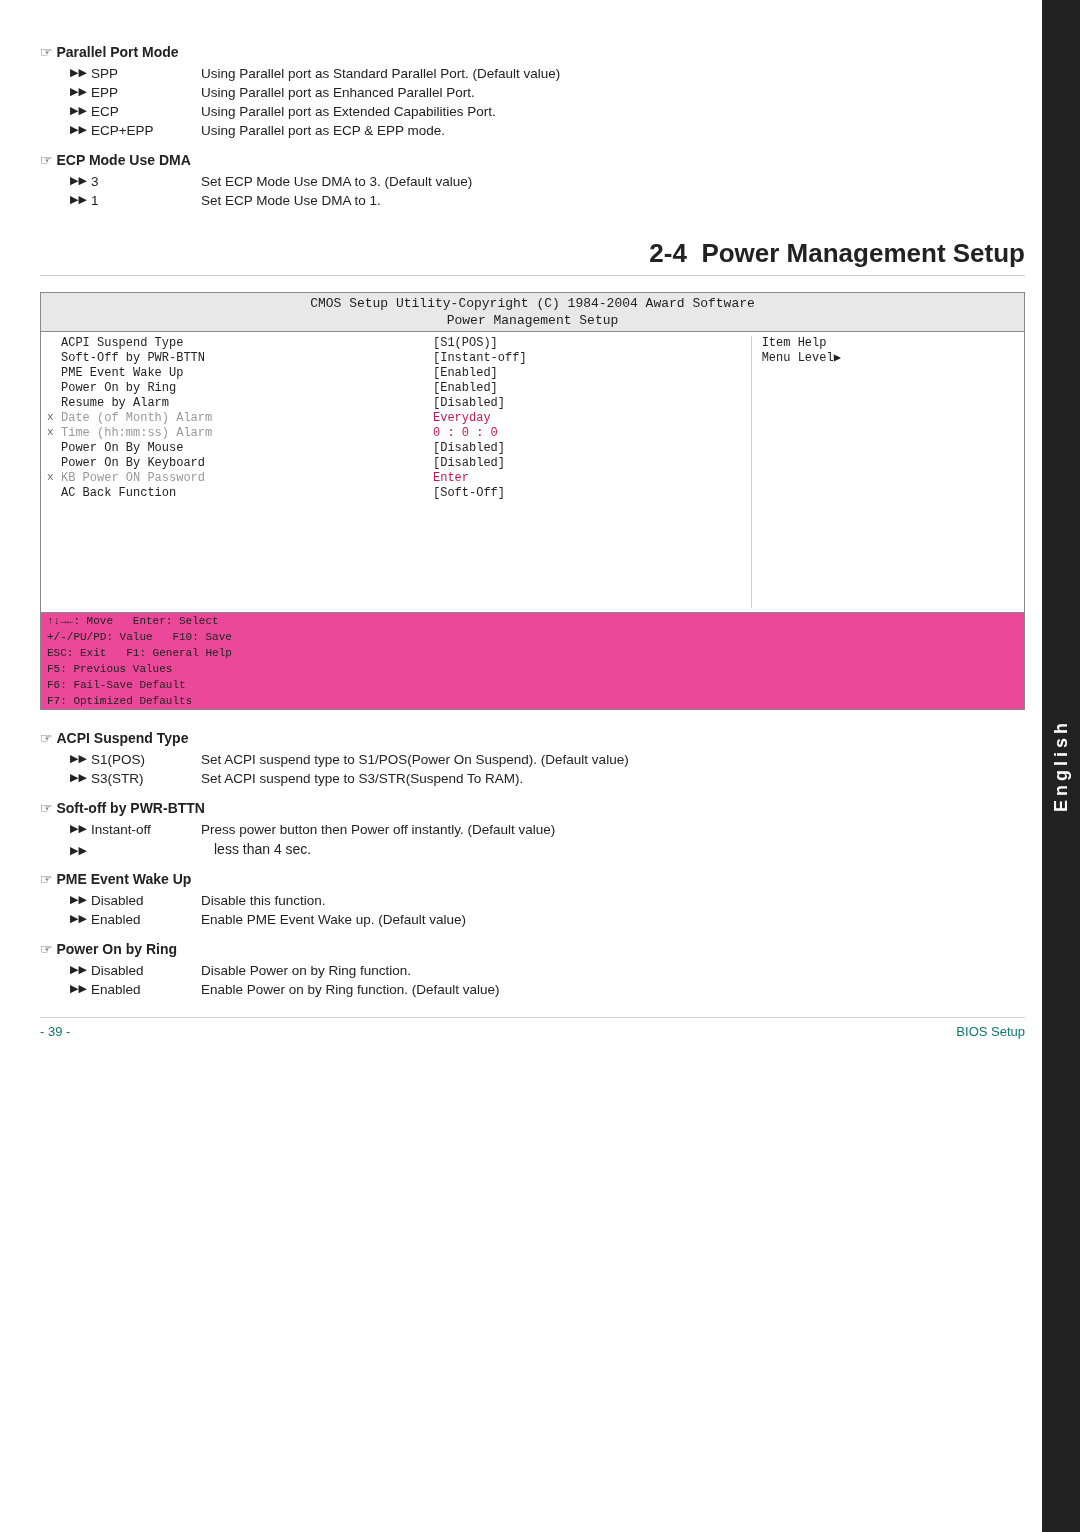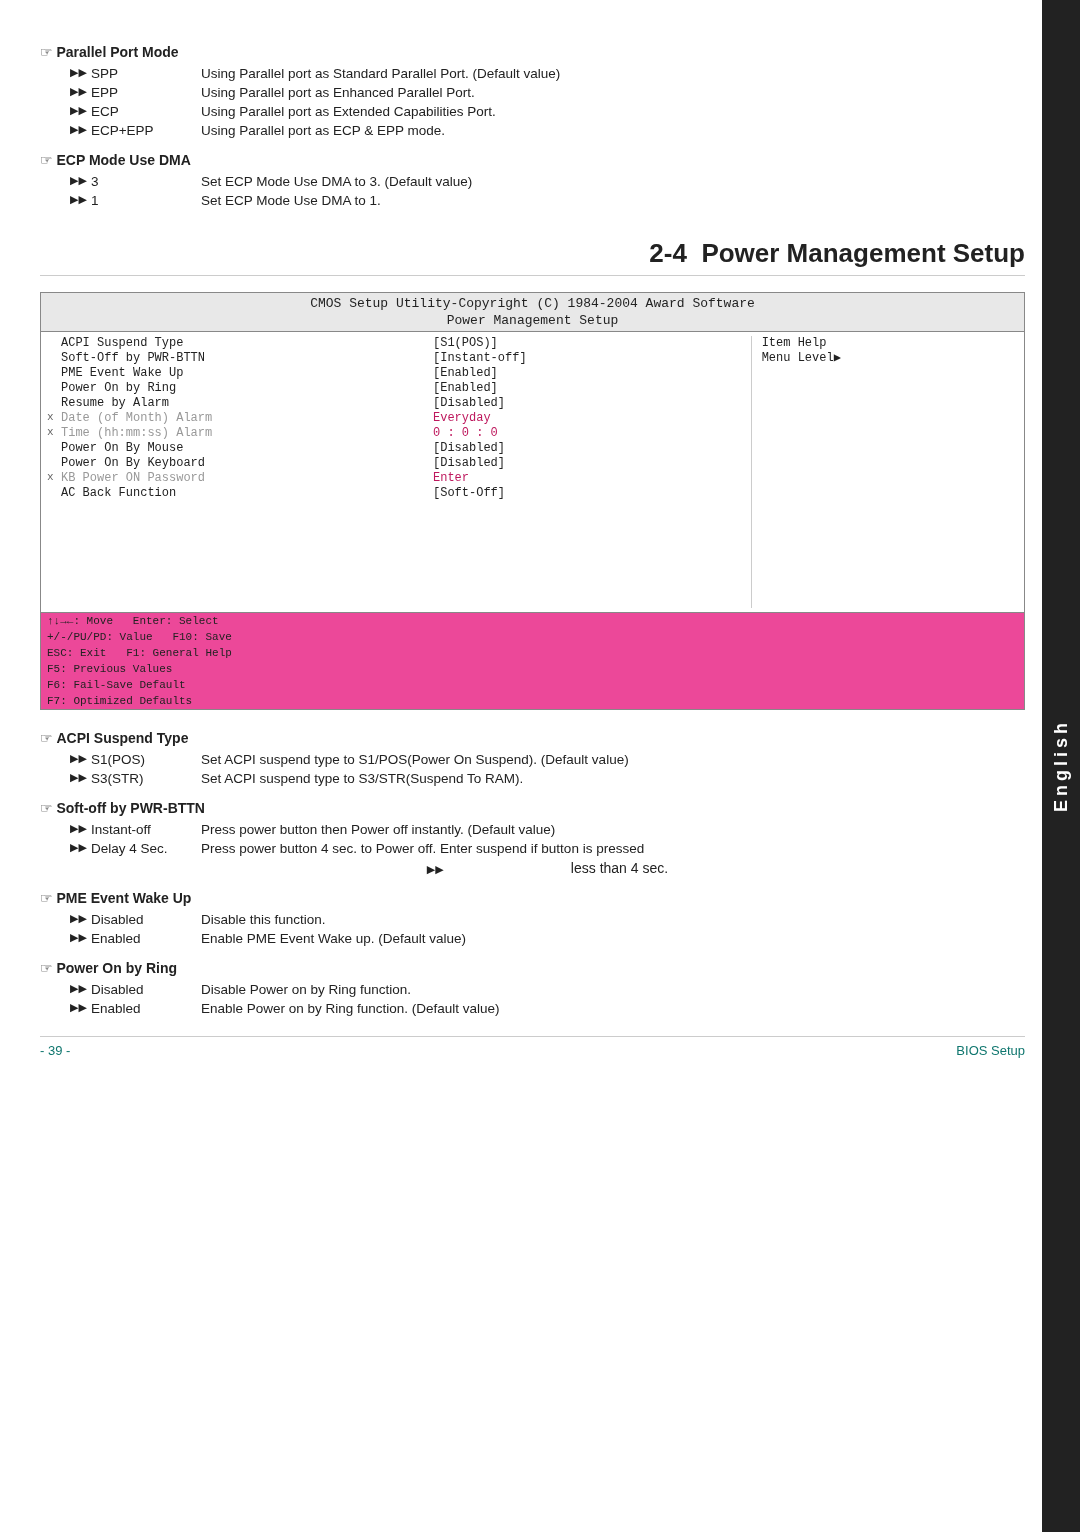--- a/index.html
+++ b/index.html
@@ -338,27 +338,21 @@
       <span class="sub-item-desc">Set ACPI suspend type to S3/STR(Suspend To RAM).</span>
     </li>
   </ul>
 
   <div class="section-heading">Soft-off by PWR-BTTN</div>
   <ul class="sub-list">
     <li>
       <span class="sub-item-label">Instant-off</span>
       <span class="sub-item-desc">Press power button then Power off instantly. (Default value)</span>
     </li>
-    <li>
-      <div class="delay-wrap">
-        <span class="sub-item-label">Delay 4 Sec.</span>
-        <span class="sub-item-desc">Press power button 4 sec. to Power off. Enter suspend if button is pressed</span>
-      </div>
-    </li>
-    <li style="list-style:none; display:block; margin-left:0;text-align:center;">
+    <li style="list-style:none; display:block; margin-left:0;">
       <span style="display:inline-block; margin-left:120px;">less than 4 sec.</span>
     </li>
   </ul>
 
   <div class="section-heading">PME Event Wake Up</div>
   <ul class="sub-list">
     <li>
       <span class="sub-item-label">Disabled</span>
       <span class="sub-item-desc">Disable this function.</span>
     </li>

